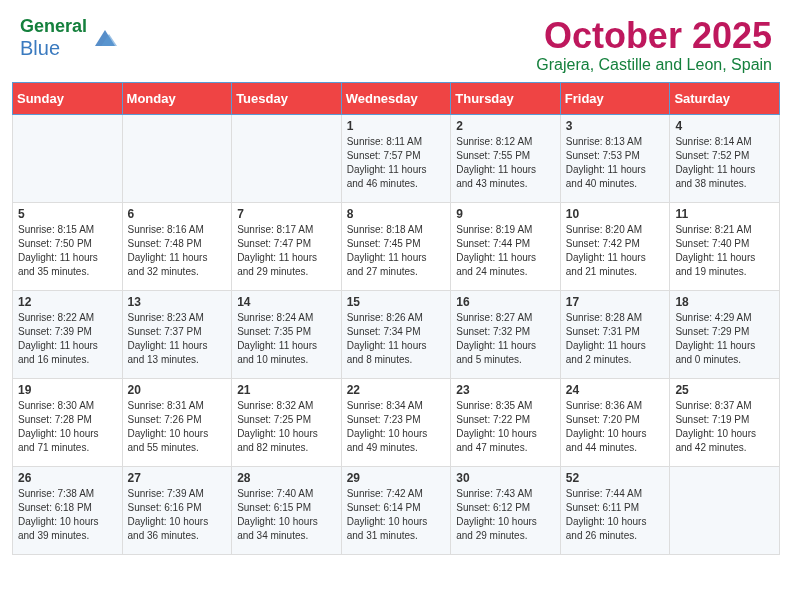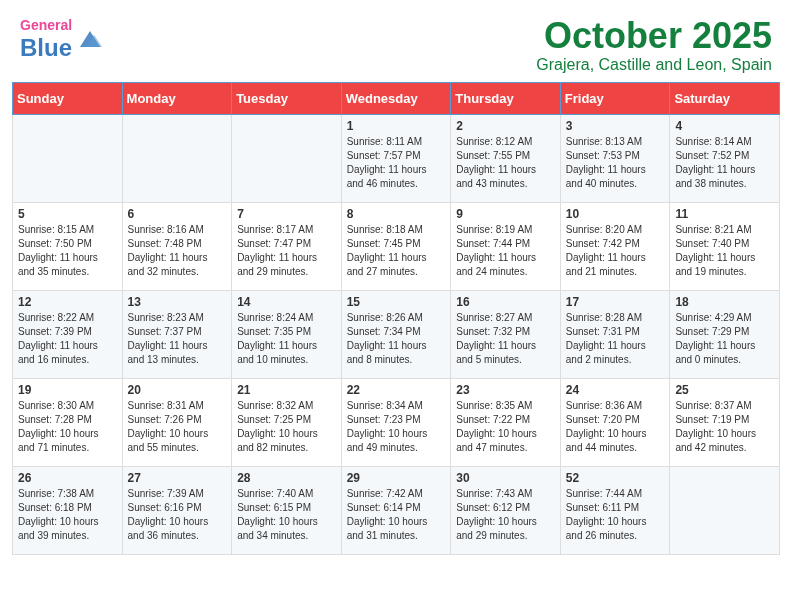--- a/index.html
+++ b/index.html
@@ -13,41 +13,41 @@
       display: flex;
       justify-content: space-between;
       align-items: flex-start;
       padding: 16px 20px 8px 20px;
     }
     .logo {
       display: flex;
       align-items: center;
     }
     .logo-text-general {
-      font-size: 14px;
+      font-size: 18px;
       font-weight: bold;
-      color: #ec4899;
+      color: #15803d;
     }
     .logo-text-blue {
-      font-size: 24px;
-      font-weight: bold;
+      font-size: 20px;
+      font-weight: normal;
       color: #3a7abf;
     }
     .logo-icon {
       width: 28px;
       height: 28px;
       margin-left: 4px;
     }
     .title-block {
       text-align: right;
     }
     .month-title {
       font-size: 36px;
       font-weight: bold;
-      color: #15803d;
+      color: #be185d;
       line-height: 1.1;
     }
     .location-title {
       font-size: 16px;
       color: #15803d;
     }
     .calendar-wrapper {
       padding: 0 12px 12px 12px;
     }
     table {

